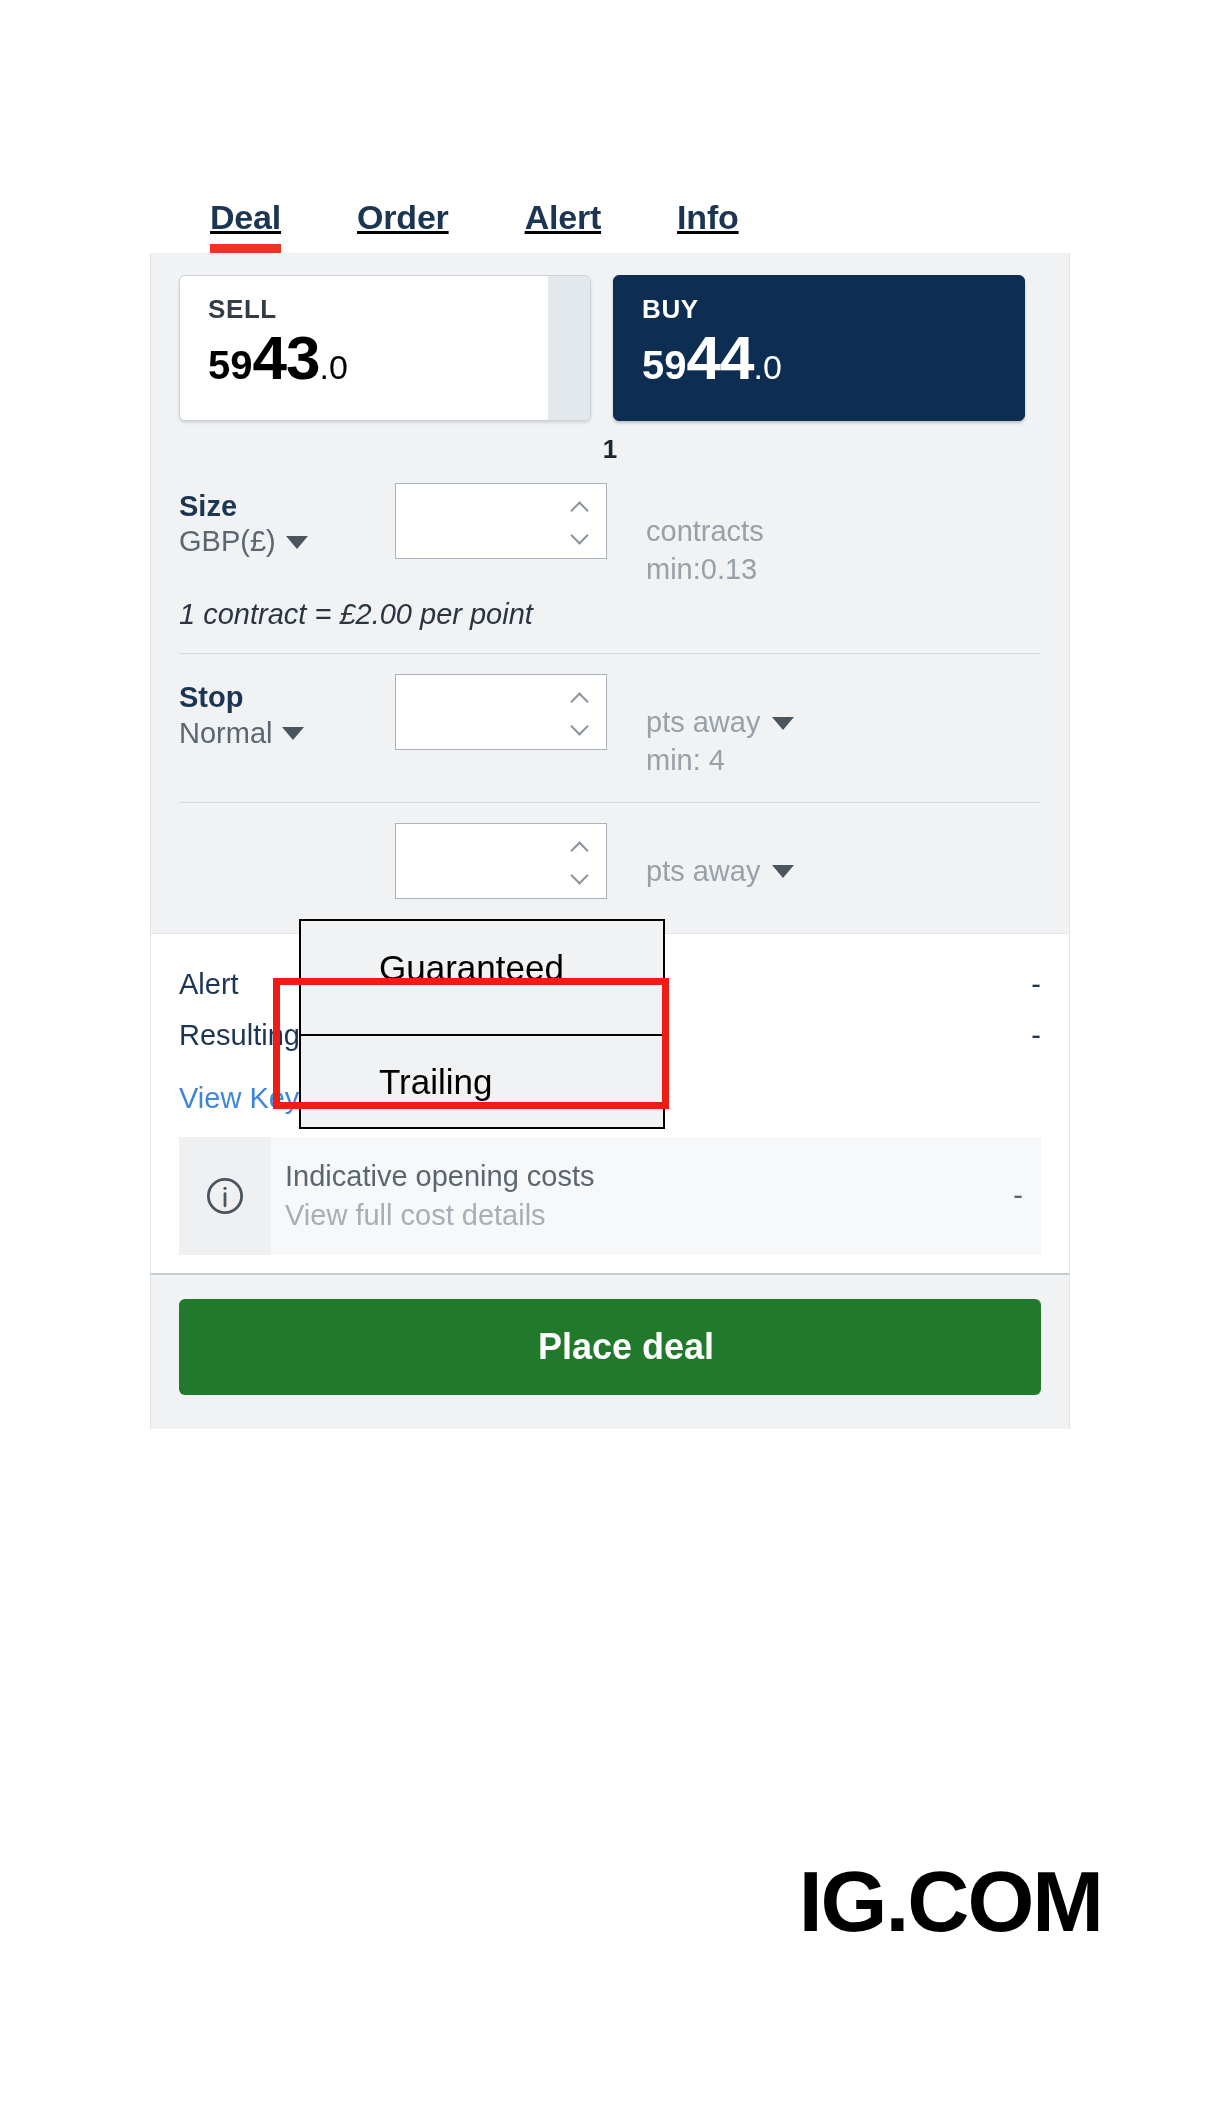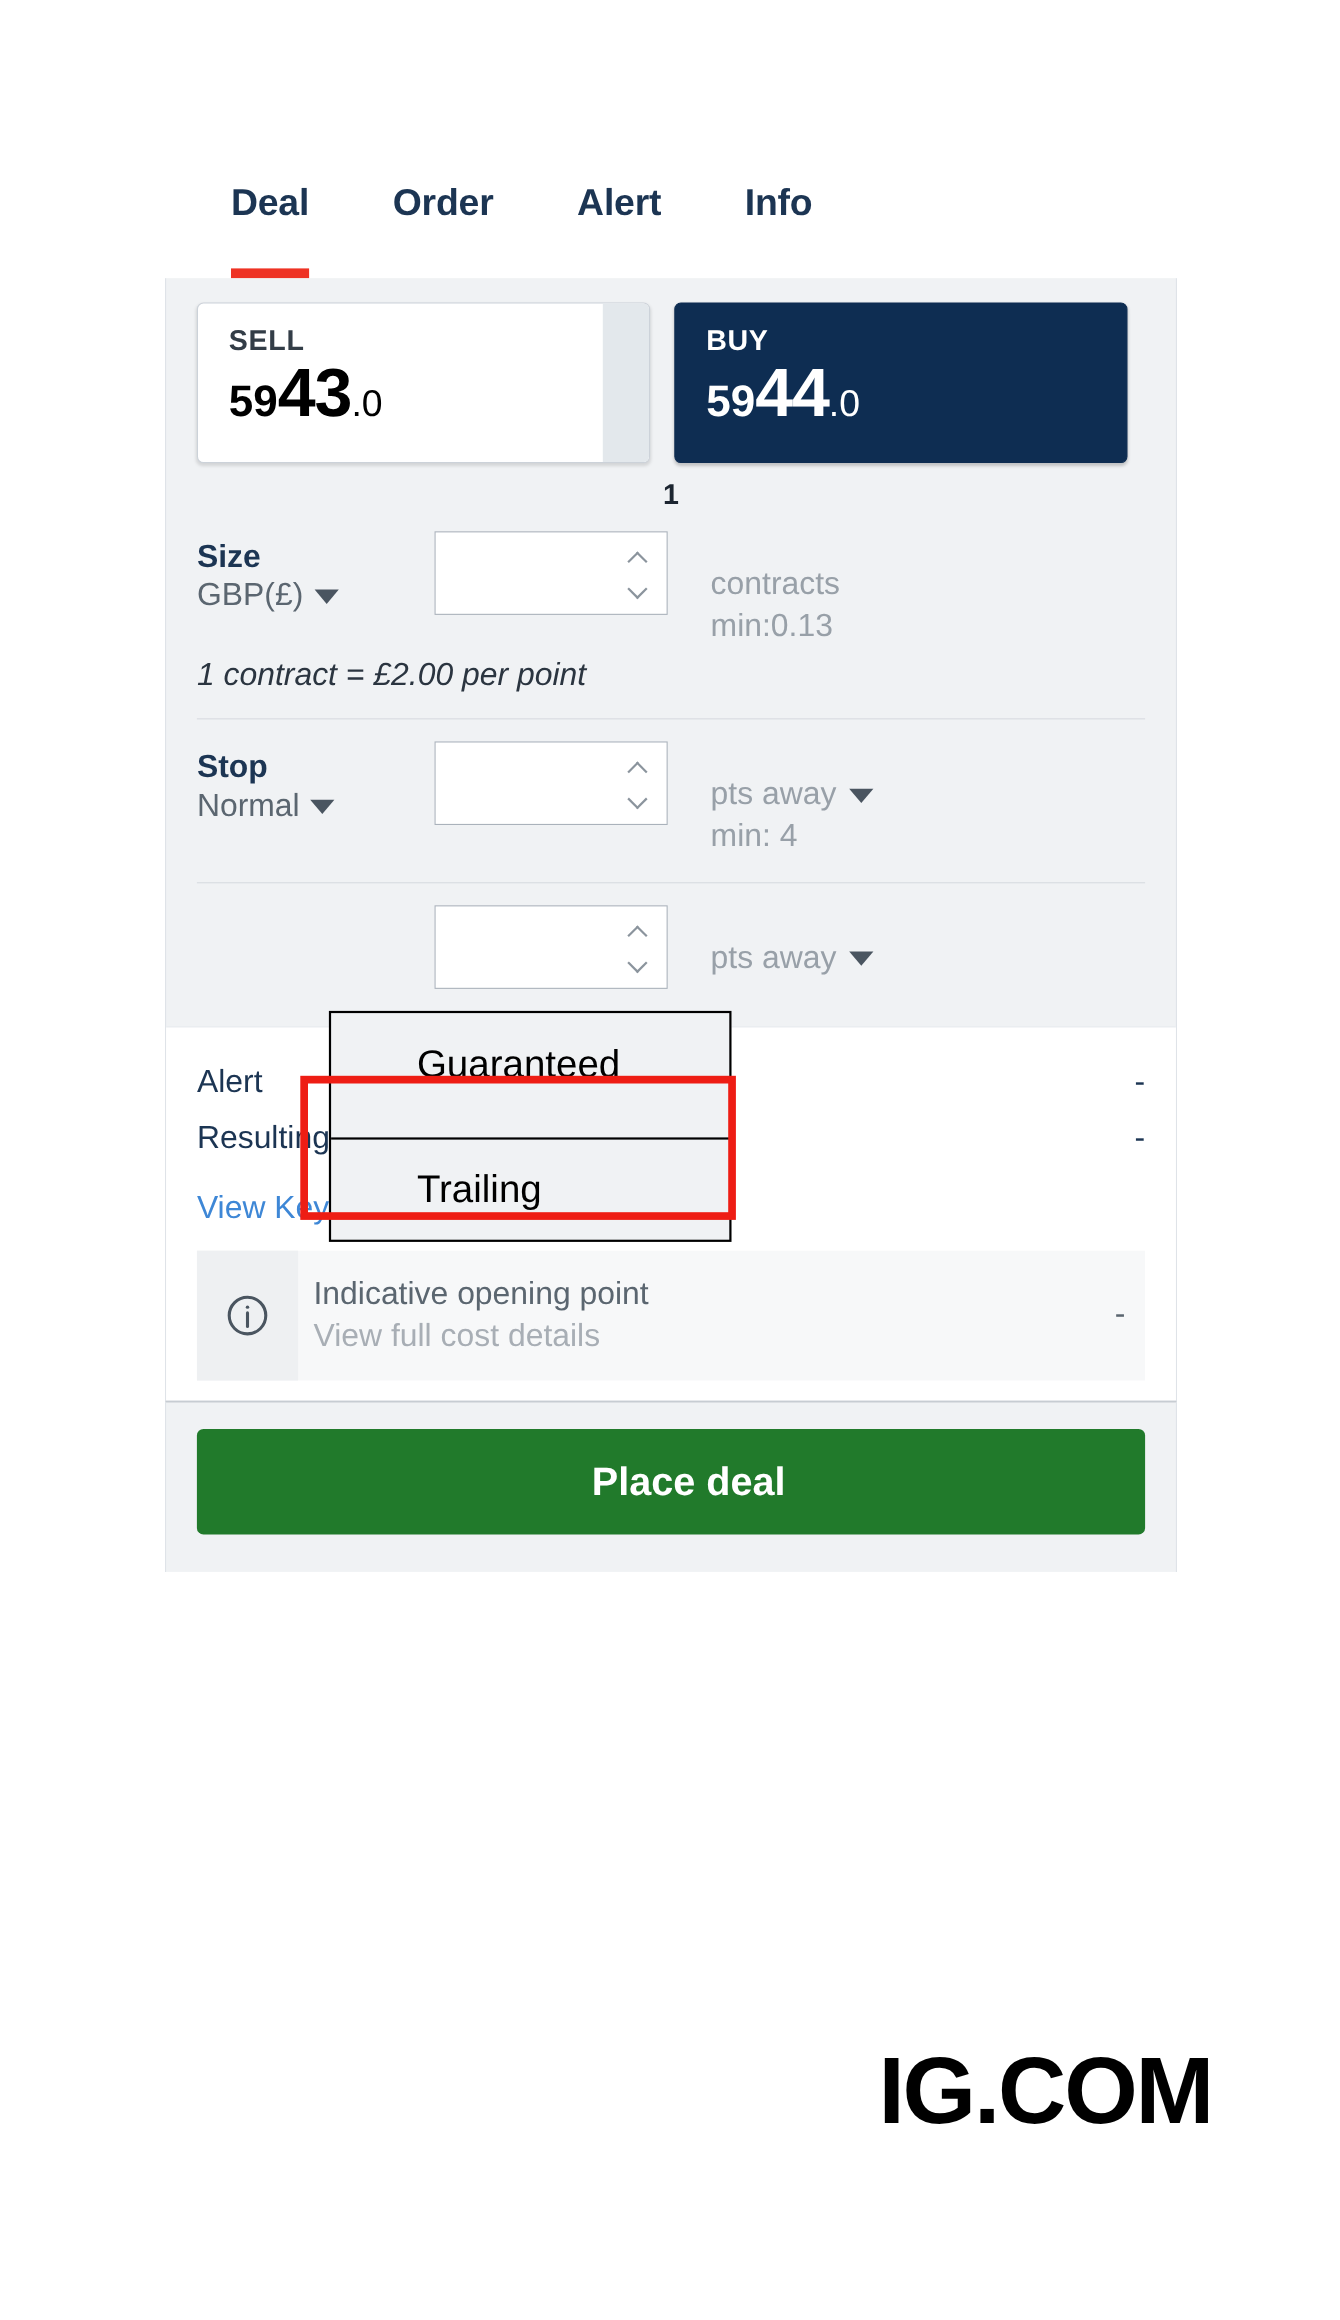--- a/index.html
+++ b/index.html
@@ -20,25 +20,27 @@
     position: absolute;
     left: 150px;
     top: 165px;
     width: 920px;
     background: #ffffff;
   }
 
   
   .tabs {
     display: flex;
+    align-items: flex-end;
     height: 88px;
     padding-left: 60px;
     background: #ffffff;
     box-sizing: border-box;
     position: relative;
+    text-decoration: underline;
   }
   .tab {
     position: relative;
     font-size: 34px;
     font-weight: bold;
     color: #1c3553;
     padding: 0 0 16px 0;
     margin-right: 76px;
     letter-spacing: -0.2px;
     cursor: pointer;
@@ -511,21 +513,21 @@
 
       <div class="costs">
         <div class="costs-ico">
           <svg width="42" height="42" viewBox="0 0 24 24" fill="none" stroke="#4a5560" stroke-width="1.6">
             <circle cx="12" cy="12" r="9.5"></circle>
             <circle cx="12" cy="7.6" r="0.9" fill="#4a5560" stroke="none"></circle>
             <path d="M12 10.6v7" stroke-linecap="round"></path>
           </svg>
         </div>
         <div class="costs-text">
-          <div class="costs-t1">Indicative opening point</div>
+          <div class="costs-t1">Indicative opening costs</div>
           <div class="costs-t2">View full cost details</div>
         </div>
         <div class="costs-val">-</div>
       </div>
     </div>
   </div>
 
   <div class="ticket-footer">
     <button class="place-deal">Place deal</button>
   </div>

